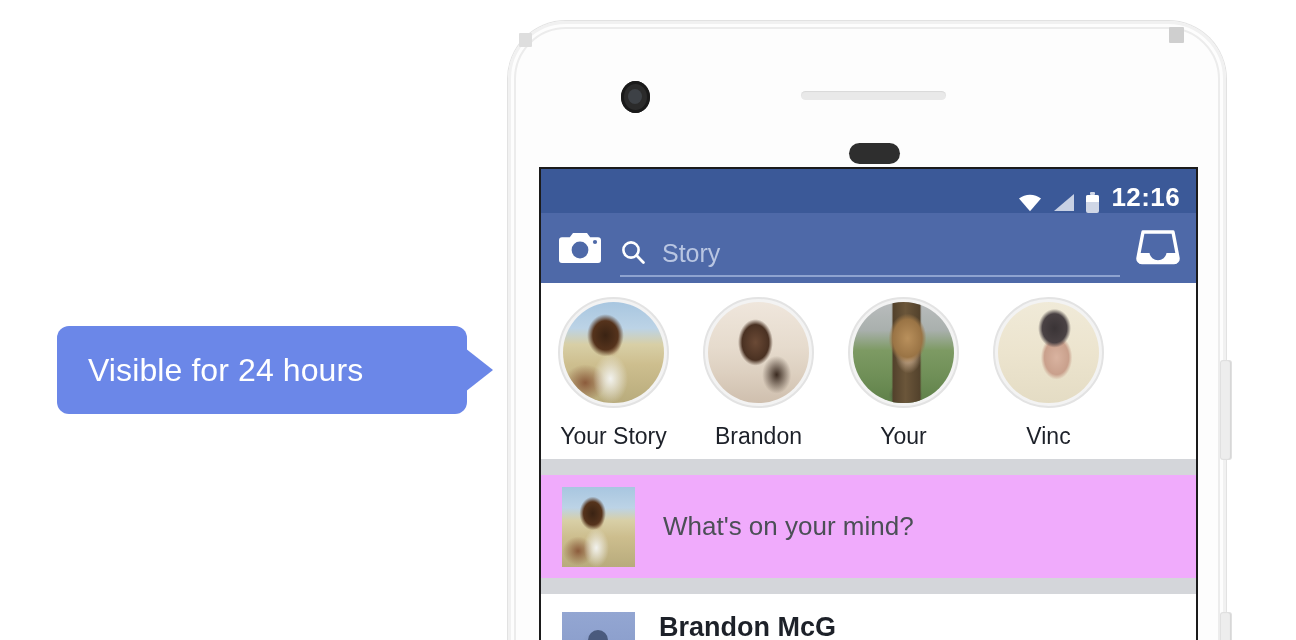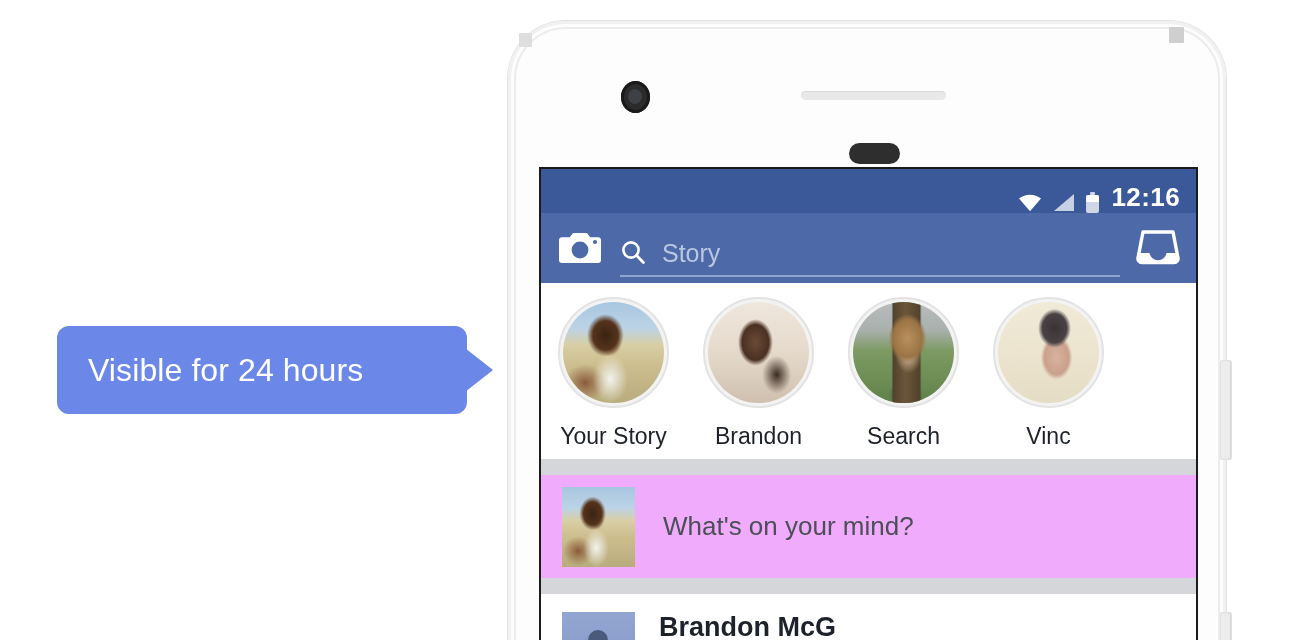--- a/index.html
+++ b/index.html
@@ -318,21 +318,21 @@
             </div>
         </div>
         <span class="story-name">Brandon</span>
       </div>
       <div class="story">
         <div class="story-ring">
           <div class="story-photo">
               <div class="ph ph-elise"></div>
             </div>
         </div>
-        <span class="story-name">Search</span>
+        <span class="story-name">Your</span>
       </div>
       <div class="story">
         <div class="story-ring">
           <div class="story-photo">
               <div class="ph ph-vince"></div>
             </div>
         </div>
         <span class="story-name">Vinc</span>
       </div>
     </div>

